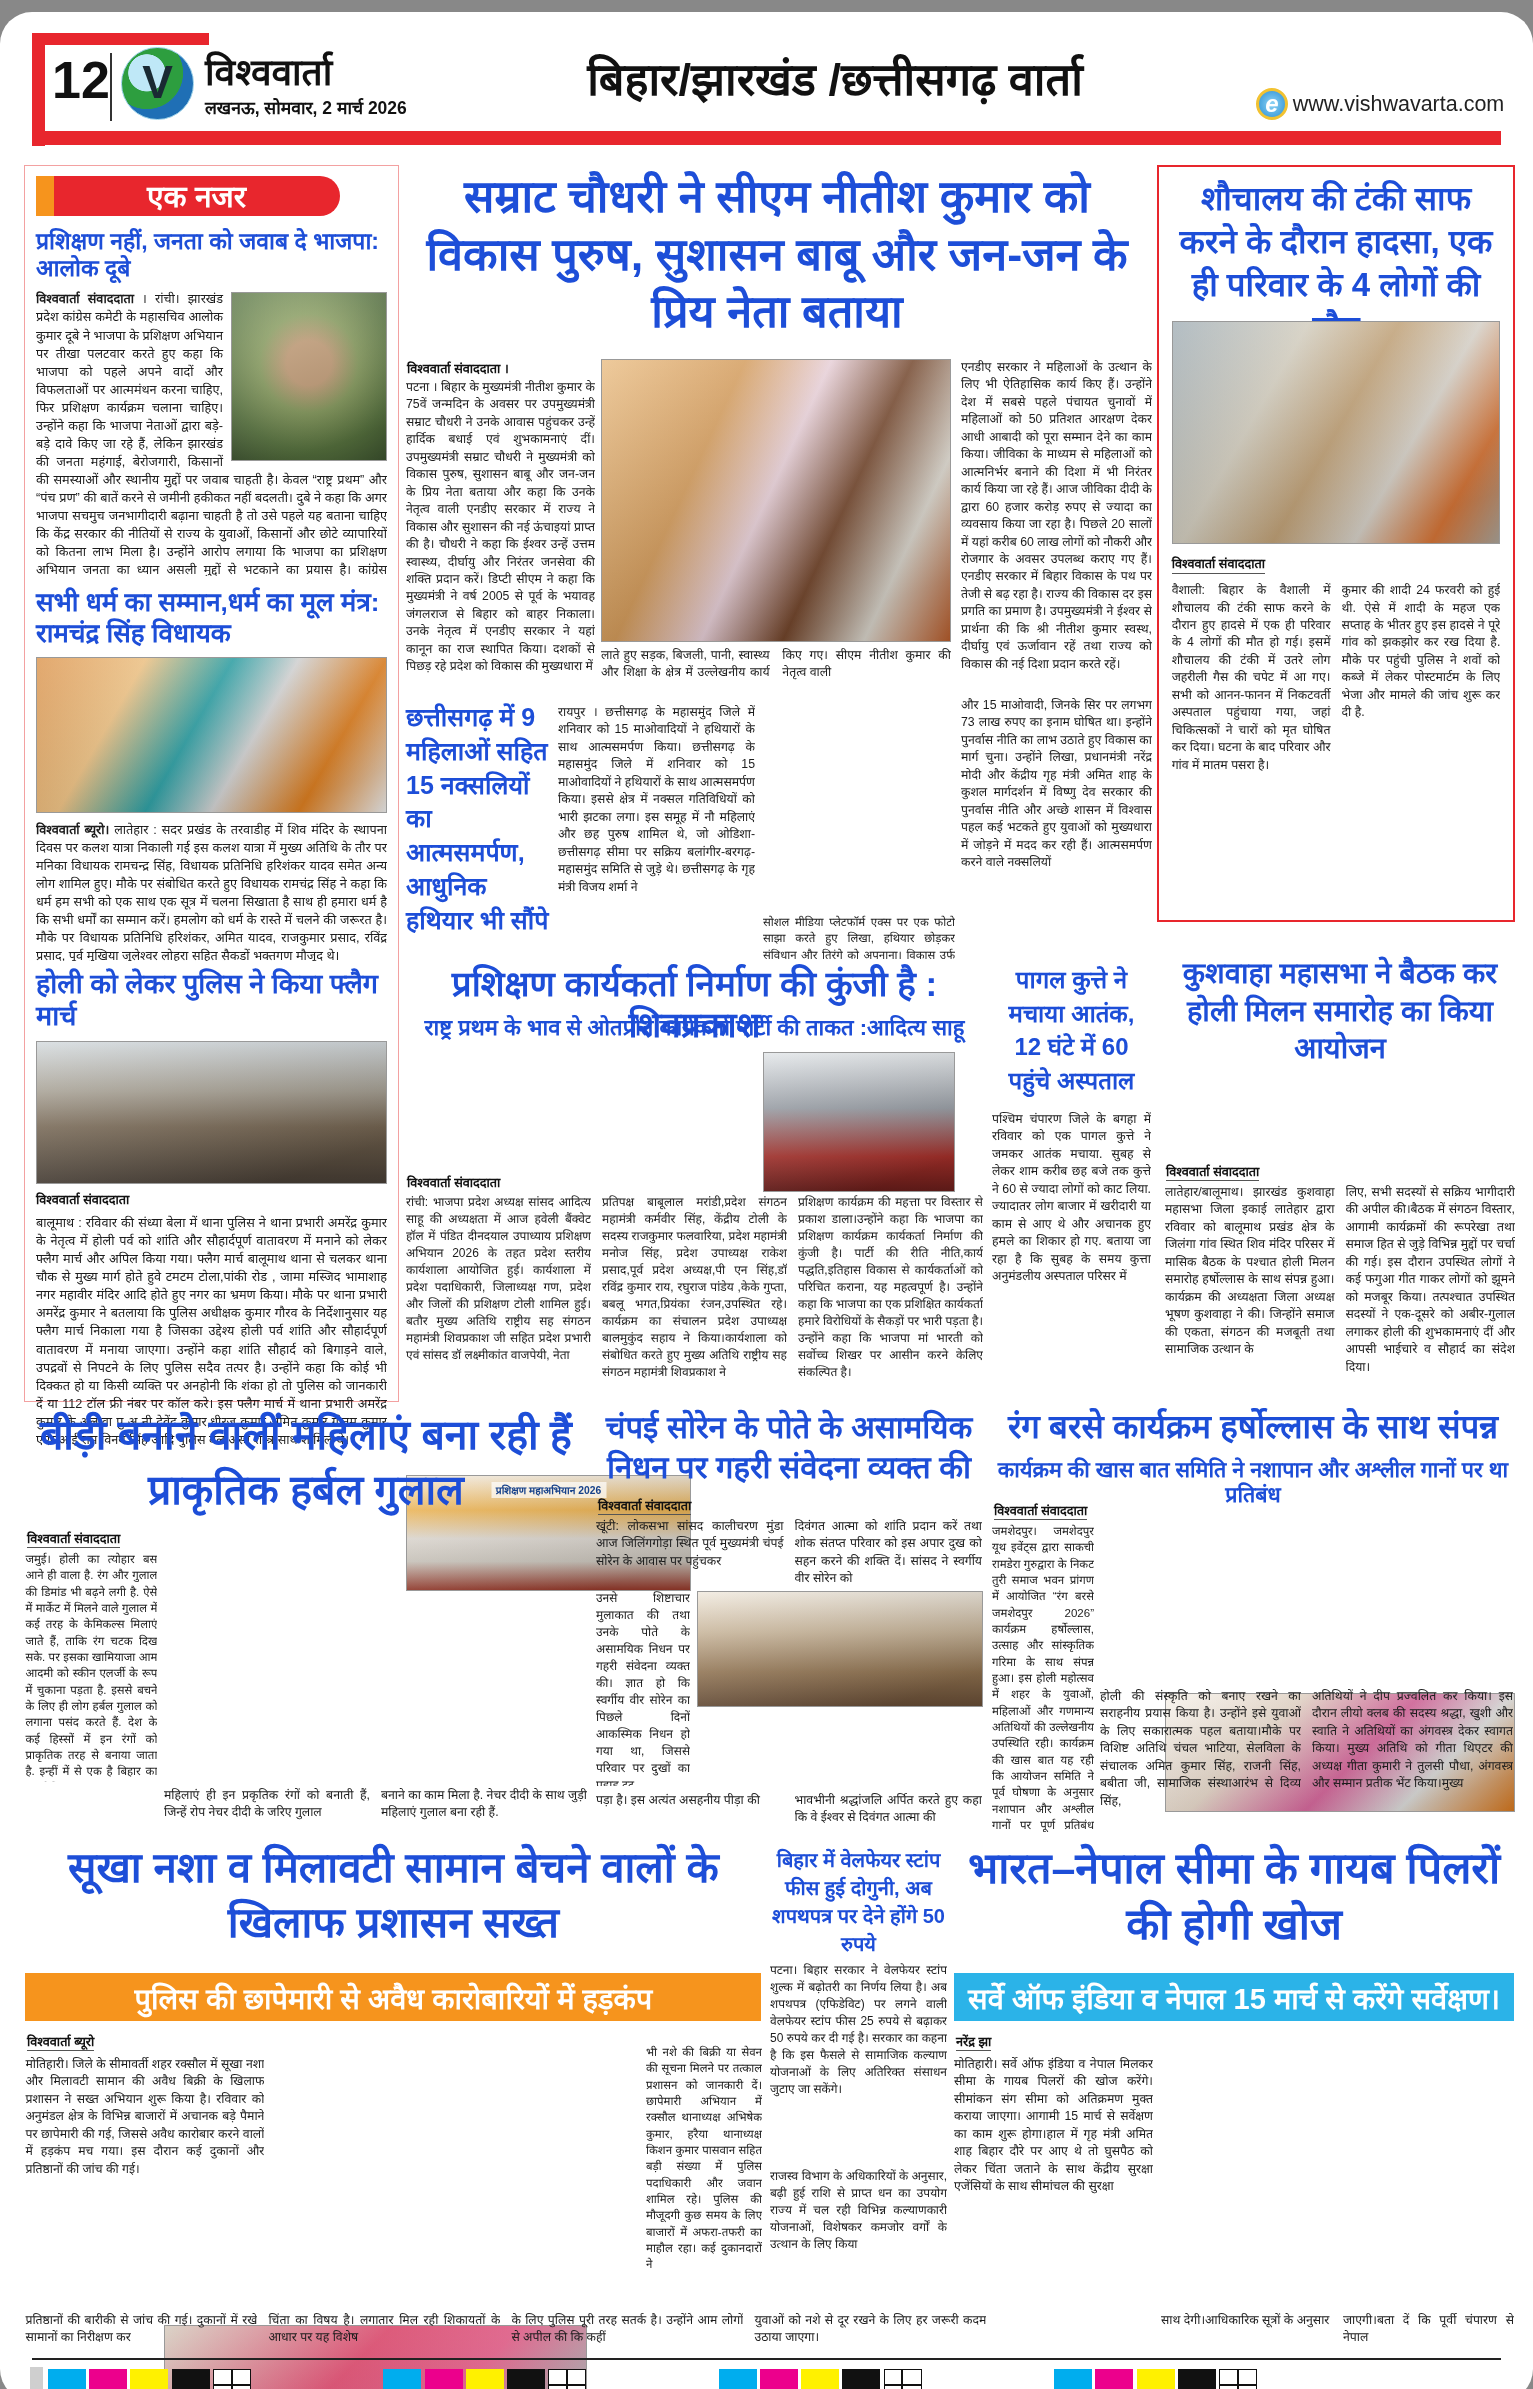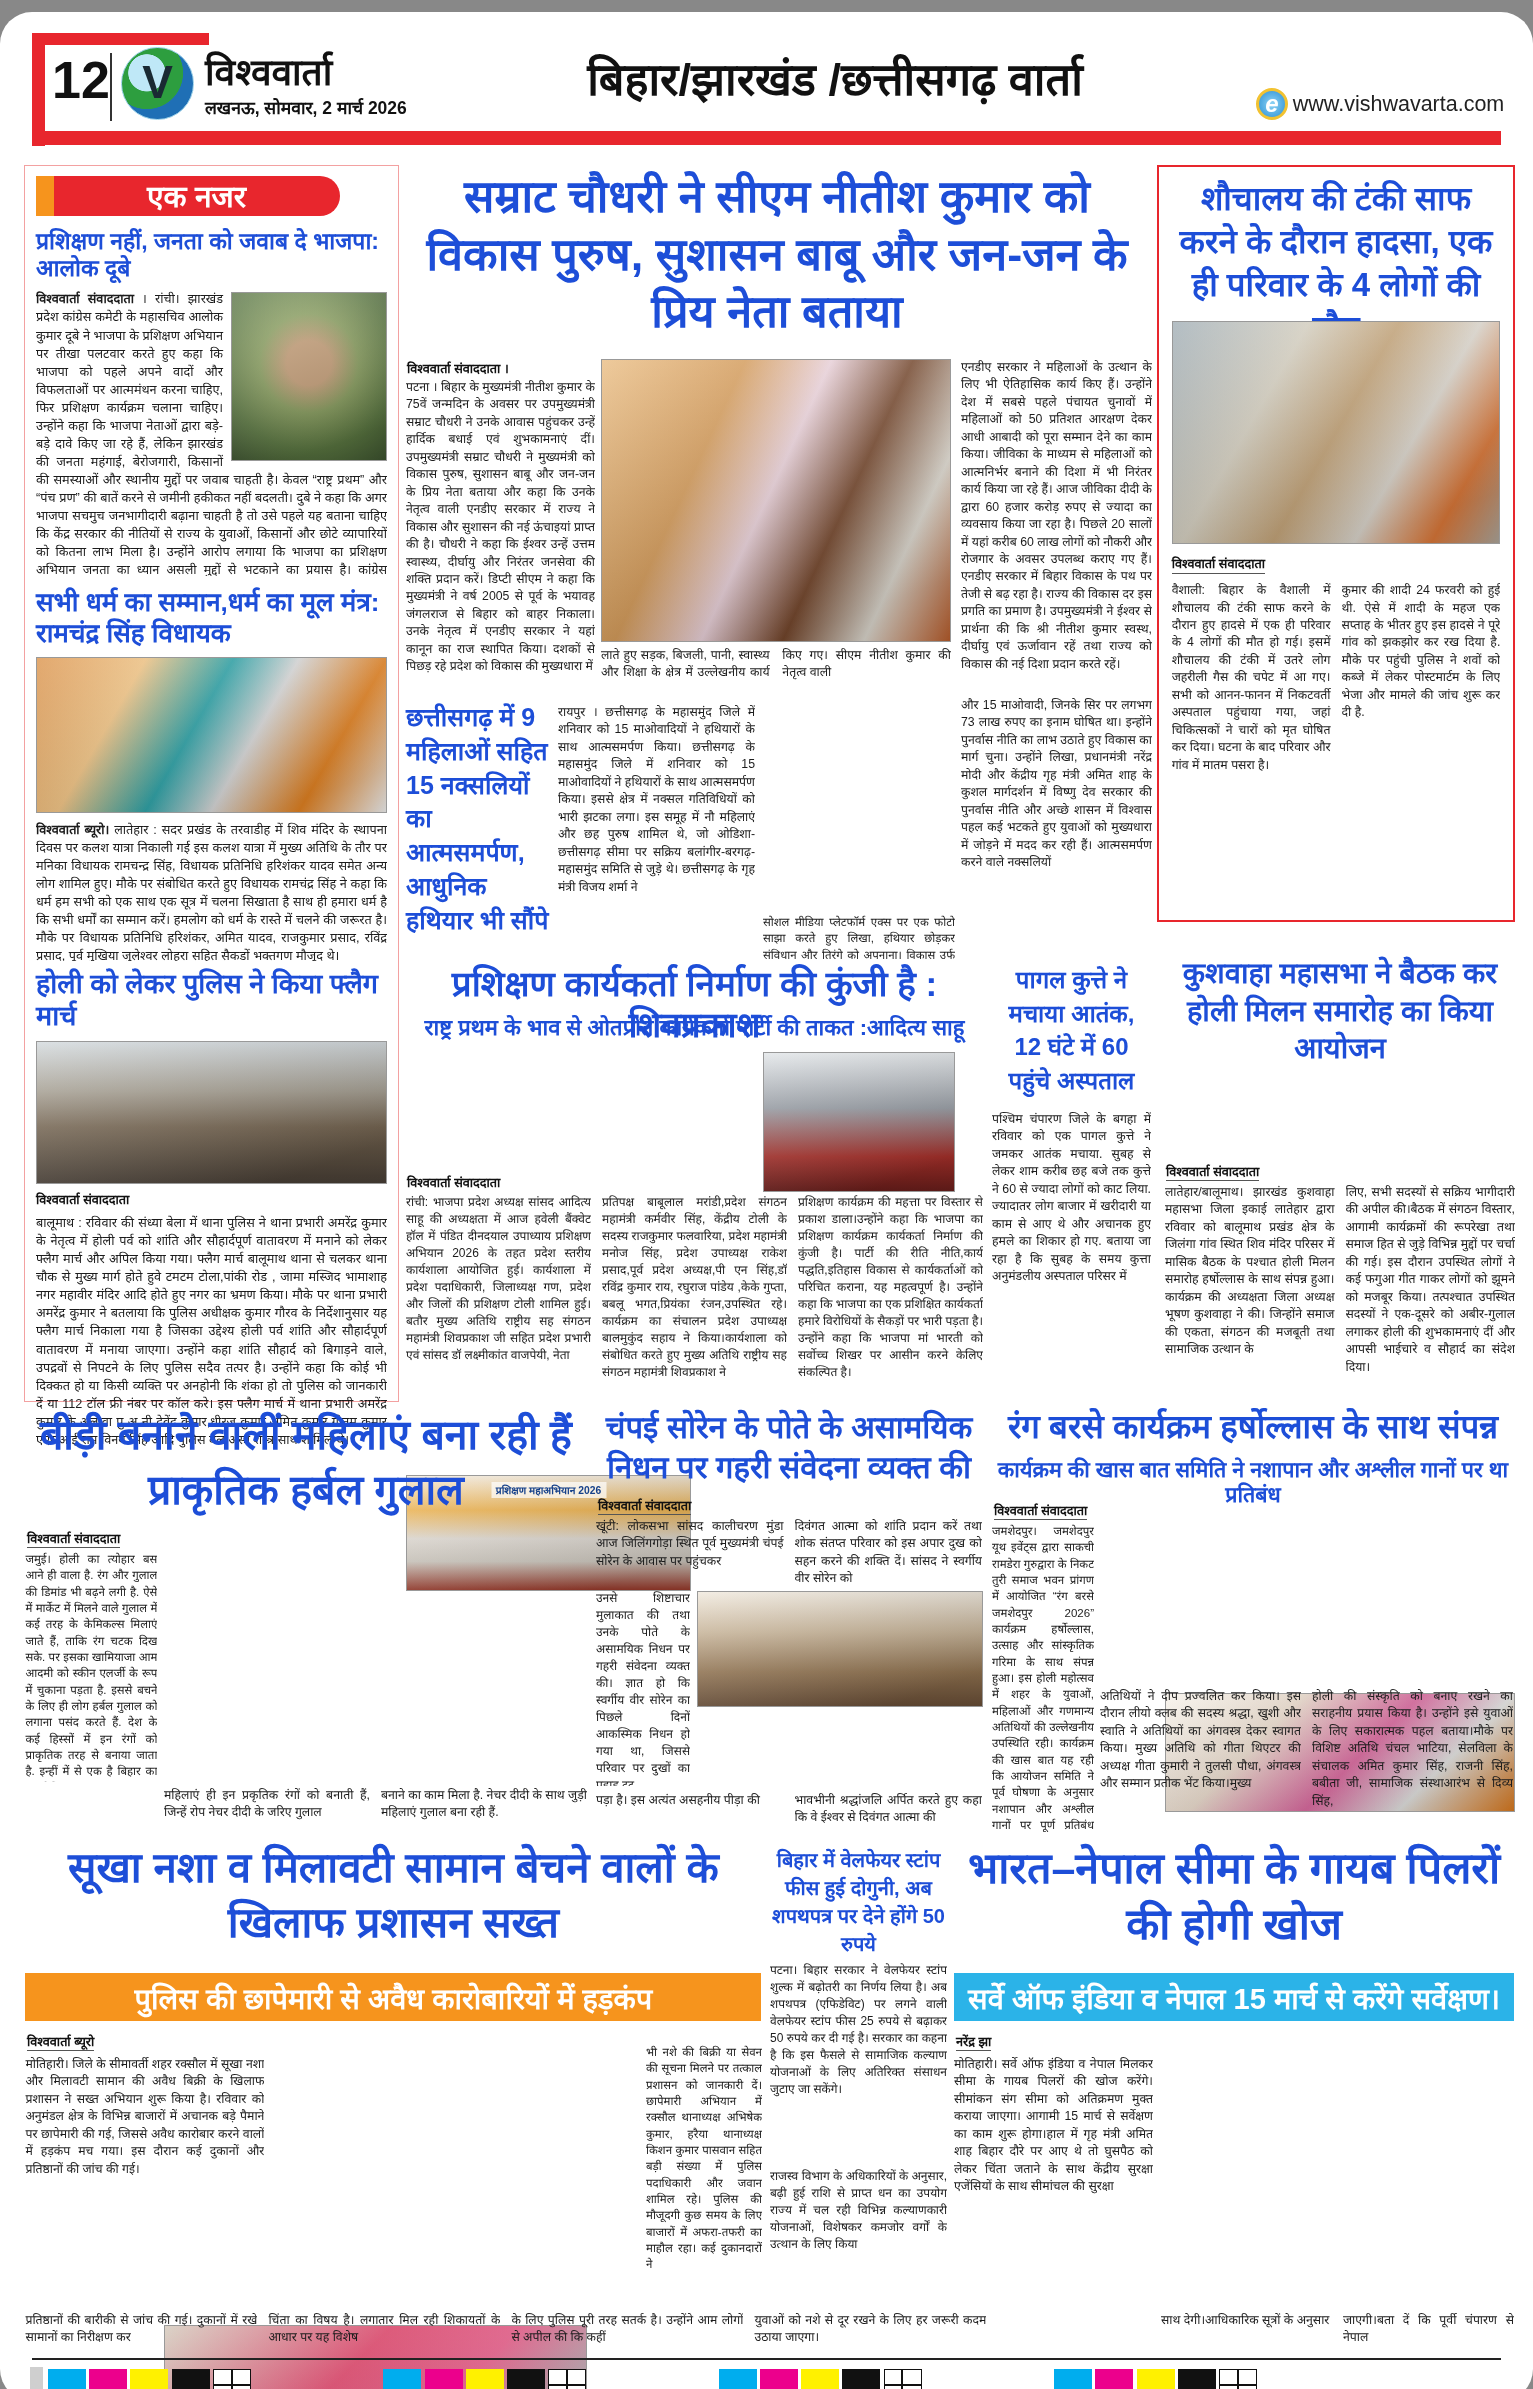--- a/index.html
+++ b/index.html
@@ -153,22 +153,22 @@
     <div class="body-txt">पड़ा है। इस अत्यंत असहनीय पीड़ा की</div>
     <div class="body-txt">भावभीनी श्रद्धांजलि अर्पित करते हुए कहा कि वे ईश्वर से दिवंगत आत्मा की</div>
   </div>
 
   <div class="abs hl" style="left:992px;top:1396px;width:522px;font-size:33px;text-align:center;">रंग बरसे कार्यक्रम हर्षोल्लास के साथ संपन्न</div>
   <div class="abs hl" style="left:992px;top:1446px;width:522px;font-size:21.5px;text-align:center;">कार्यक्रम की खास बात  समिति ने  नशापान और अश्लील गानों पर था प्रतिबंध</div>
   <div class="abs" style="left:994px;top:1489px;font-weight:700;font-size:12.7px;border-bottom:1.6px solid #555;">विश्ववार्ता संवाददाता</div>
   <div class="abs body-txt" style="left:992px;top:1511px;width:102px;height:309px;font-size:11.5px;">जमशेदपुर। जमशेदपुर यूथ इवेंट्स द्वारा साकची रामडेरा गुरुद्वारा के निकट तुरी समाज भवन प्रांगण में आयोजित “रंग बरसे जमशेदपुर 2026” कार्यक्रम हर्षोल्लास, उत्साह और सांस्कृतिक गरिमा के साथ संपन्न हुआ। इस होली महोत्सव में शहर के युवाओं, महिलाओं और गणमान्य अतिथियों की उल्लेखनीय उपस्थिति रही। कार्यक्रम की खास बात यह रही कि आयोजन समिति ने पूर्व घोषणा के अनुसार नशापान और अश्लील गानों पर पूर्ण प्रतिबंध रखा, जिससे पूरा माहौल पारिवारिक और सुरक्षित बना रहा। प्राकृतिक रंगों, सदाबहार होली गीतों</div>
 
   <div class="abs colrow" style="left:1100px;top:1676px;width:413px;height:143px;">
+    <div class="body-txt" style="height:143px;">होली की संस्कृति को बनाए रखने का सराहनीय प्रयास किया है। उन्होंने इसे युवाओं के लिए सकारात्मक पहल बताया।मौके पर विशिष्ट अतिथि चंचल भाटिया, सेलविला के संचालक अमित कुमार सिंह, राजनी सिंह, बबीता जी, सामाजिक संस्थाआरंभ से दिव्य सिंह,</div>
     <div class="body-txt" style="height:143px;">अतिथियों ने दीप प्रज्वलित कर किया। इस दौरान लीयो क्लब की सदस्य श्रद्धा, खुशी और स्वाति ने अतिथियों का अंगवस्त्र देकर स्वागत किया। मुख्य अतिथि को गीता थिएटर की अध्यक्ष गीता कुमारी ने तुलसी पौधा, अंगवस्त्र और सम्मान प्रतीक भेंट किया।मुख्य</div>
-    <div class="body-txt" style="height:143px;">होली की संस्कृति को बनाए रखने का सराहनीय प्रयास किया है। उन्होंने इसे युवाओं के लिए सकारात्मक पहल बताया।मौके पर विशिष्ट अतिथि चंचल भाटिया, सेलविला के संचालक अमित कुमार सिंह, राजनी सिंह, बबीता जी, सामाजिक संस्थाआरंभ से दिव्य सिंह,</div>
   </div>
 
   <div class="abs hl" style="left:25.4px;top:1829px;width:736px;font-size:42px;text-align:center;line-height:1.3;">सूखा नशा व मिलावटी सामान बेचने वालों के खिलाफ प्रशासन सख्त</div>
   <div class="abs banner" style="left:25.4px;top:1961px;width:736px;height:48px;background:#f6941d;font-size:29px;">पुलिस की छापेमारी से अवैध कारोबारियों में हड़कंप</div>
   <div class="abs" style="left:27px;top:2020px;font-weight:700;font-size:12.7px;border-bottom:1.6px solid #555;">विश्ववार्ता ब्यूरो</div>
   <div class="abs body-txt" style="left:25.4px;top:2044px;width:239px;height:248px;">मोतिहारी। जिले के सीमावर्ती शहर रक्सौल में सूखा नशा और मिलावटी सामान की अवैध बिक्री के खिलाफ प्रशासन ने सख्त अभियान शुरू किया है। रविवार को अनुमंडल क्षेत्र के विभिन्न बाजारों में अचानक बड़े पैमाने पर छापेमारी की गई, जिससे अवैध कारोबार करने वालों में हड़कंप मच गया। इस दौरान कई दुकानों और प्रतिष्ठानों की जांच की गई।</div>
 
   <div class="abs body-txt" style="left:646px;top:2032px;width:116px;height:262px;font-size:11.5px;">भी नशे की बिक्री या सेवन की सूचना मिलने पर तत्काल प्रशासन को जानकारी दें।  छापेमारी  अभियान  में  रक्सौल थानाध्यक्ष  अभिषेक  कुमार,  हरैया थानाध्यक्ष किशन कुमार पासवान सहित बड़ी संख्या में पुलिस पदाधिकारी और जवान शामिल रहे। पुलिस की मौजूदगी कुछ समय के लिए बाजारों में अफरा-तफरी का माहौल रहा। कई दुकानदारों ने</div>
   <div class="abs colrow" style="left:25.4px;top:2300px;width:961px;height:40px;">
     <div class="body-txt">प्रतिष्ठानों की बारीकी से जांच की गई। दुकानों में रखे सामानों का निरीक्षण कर</div>

